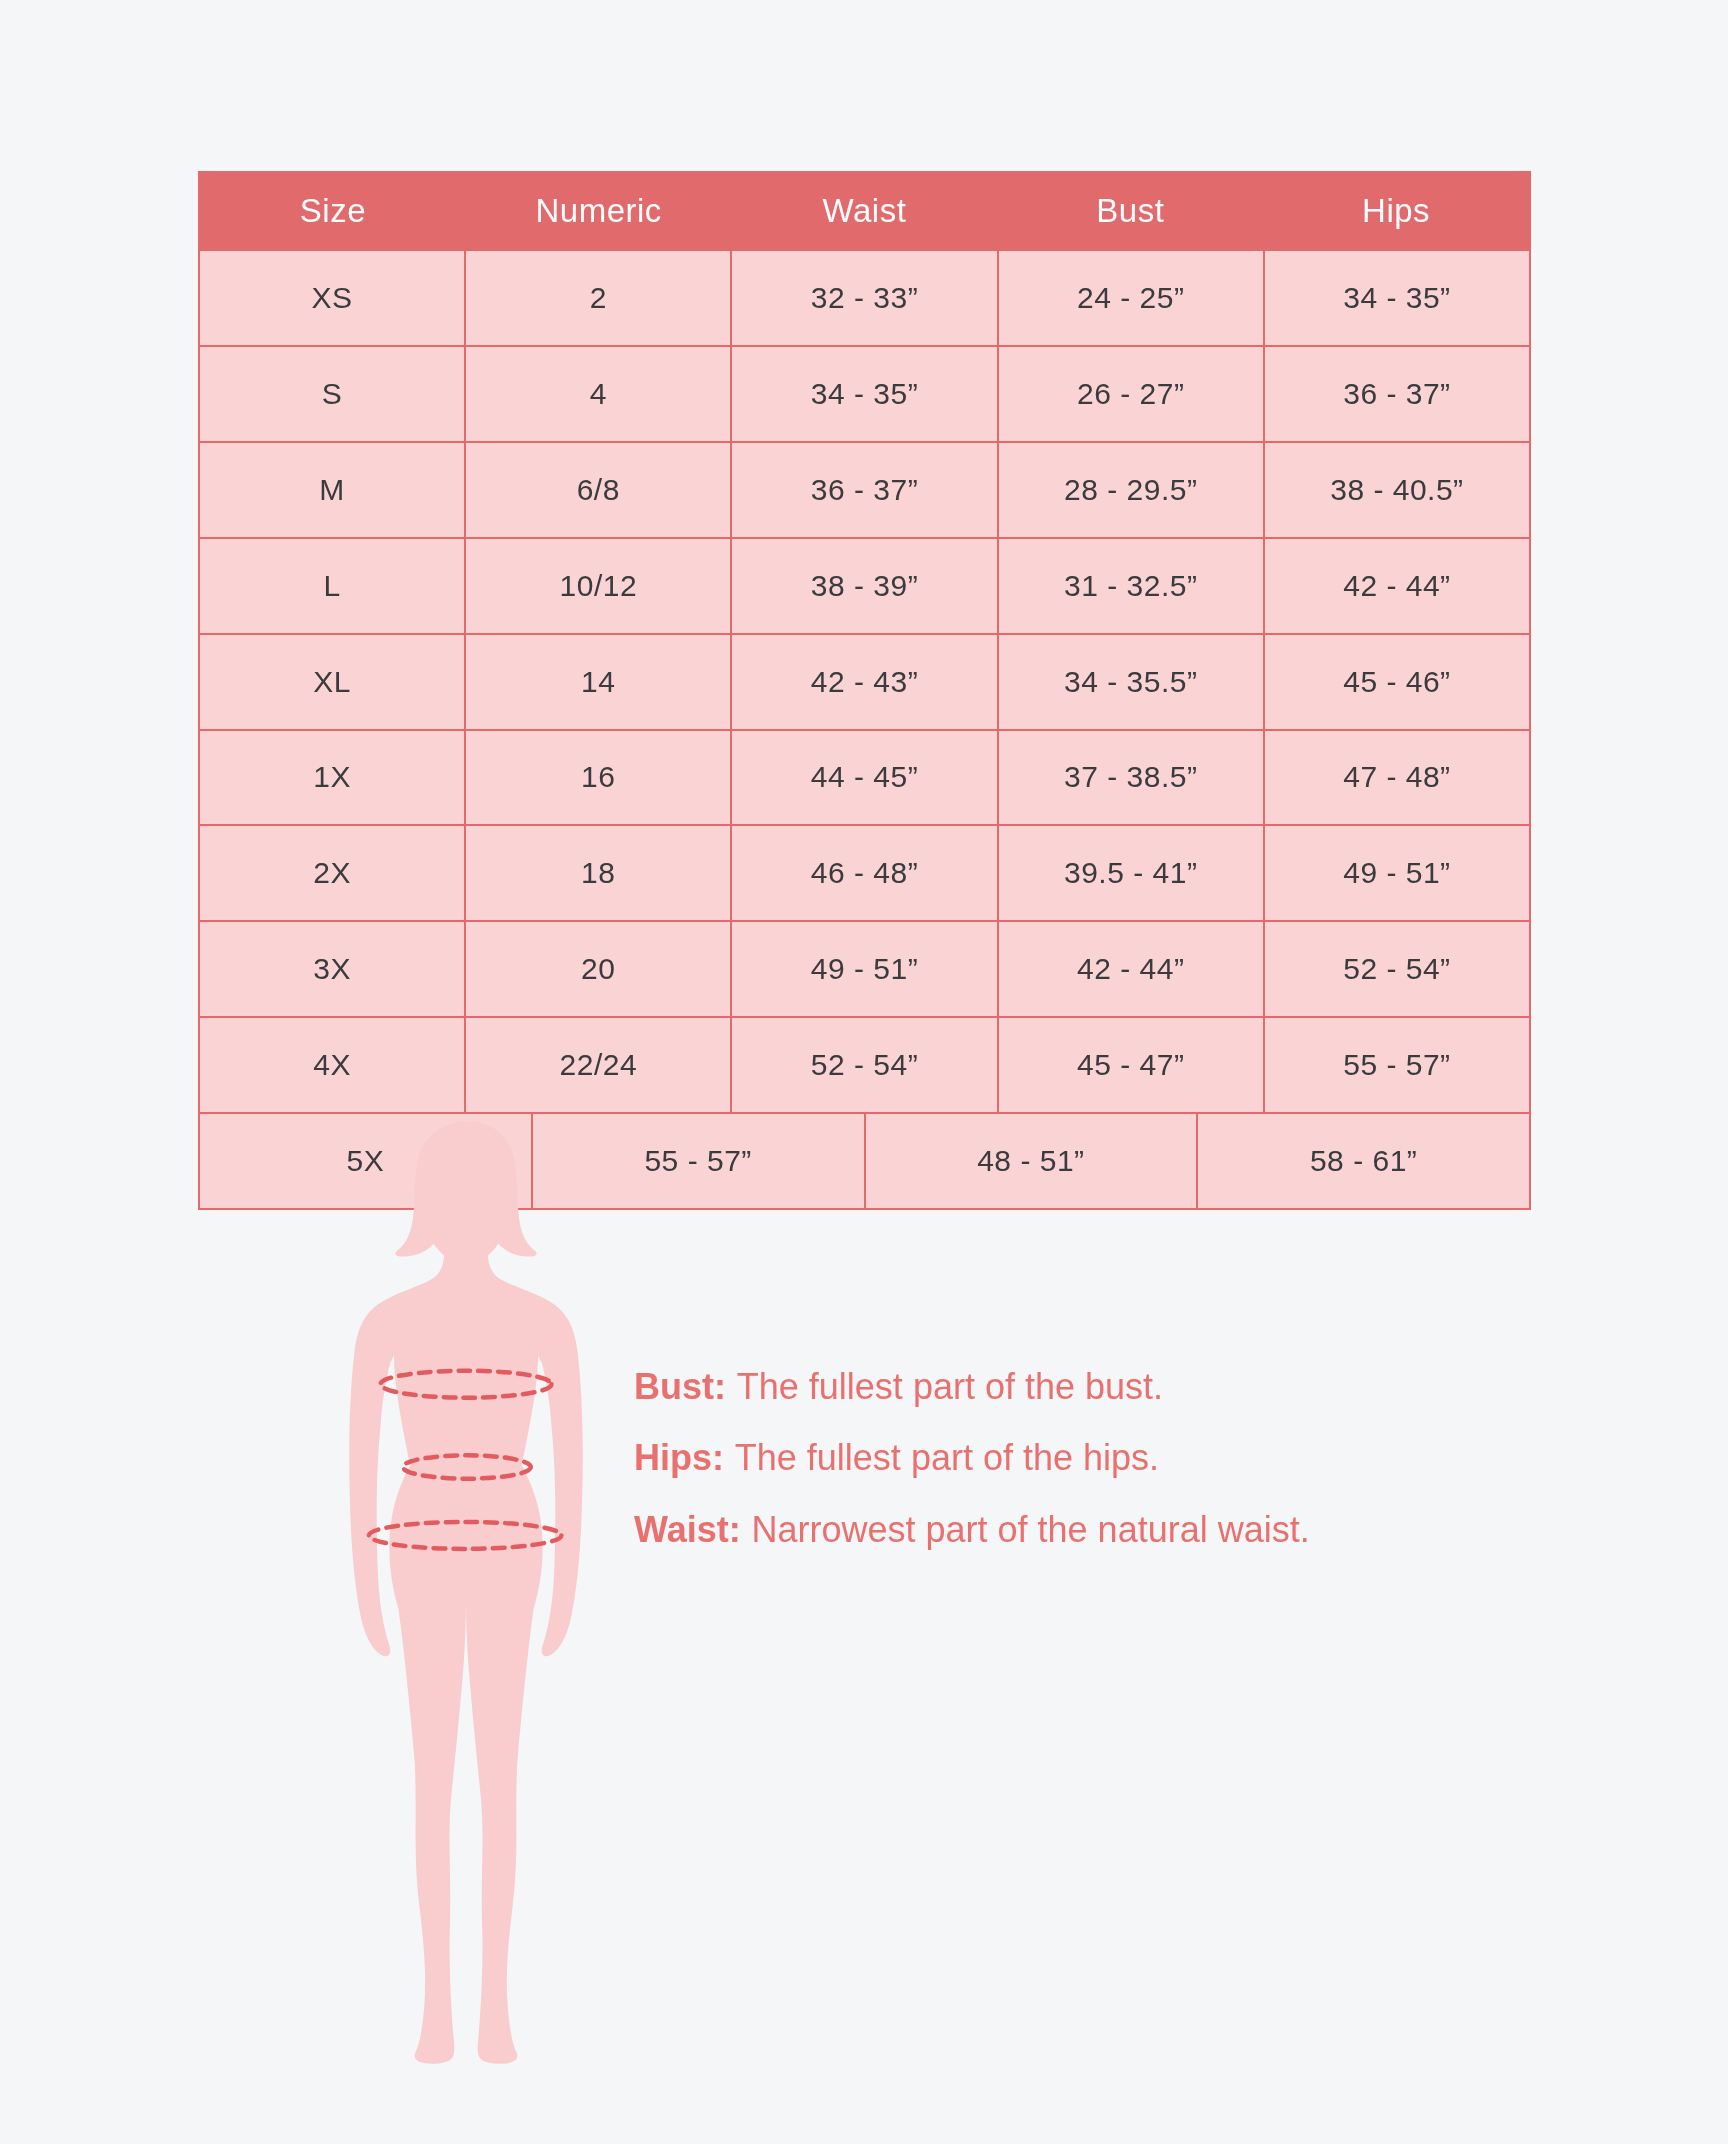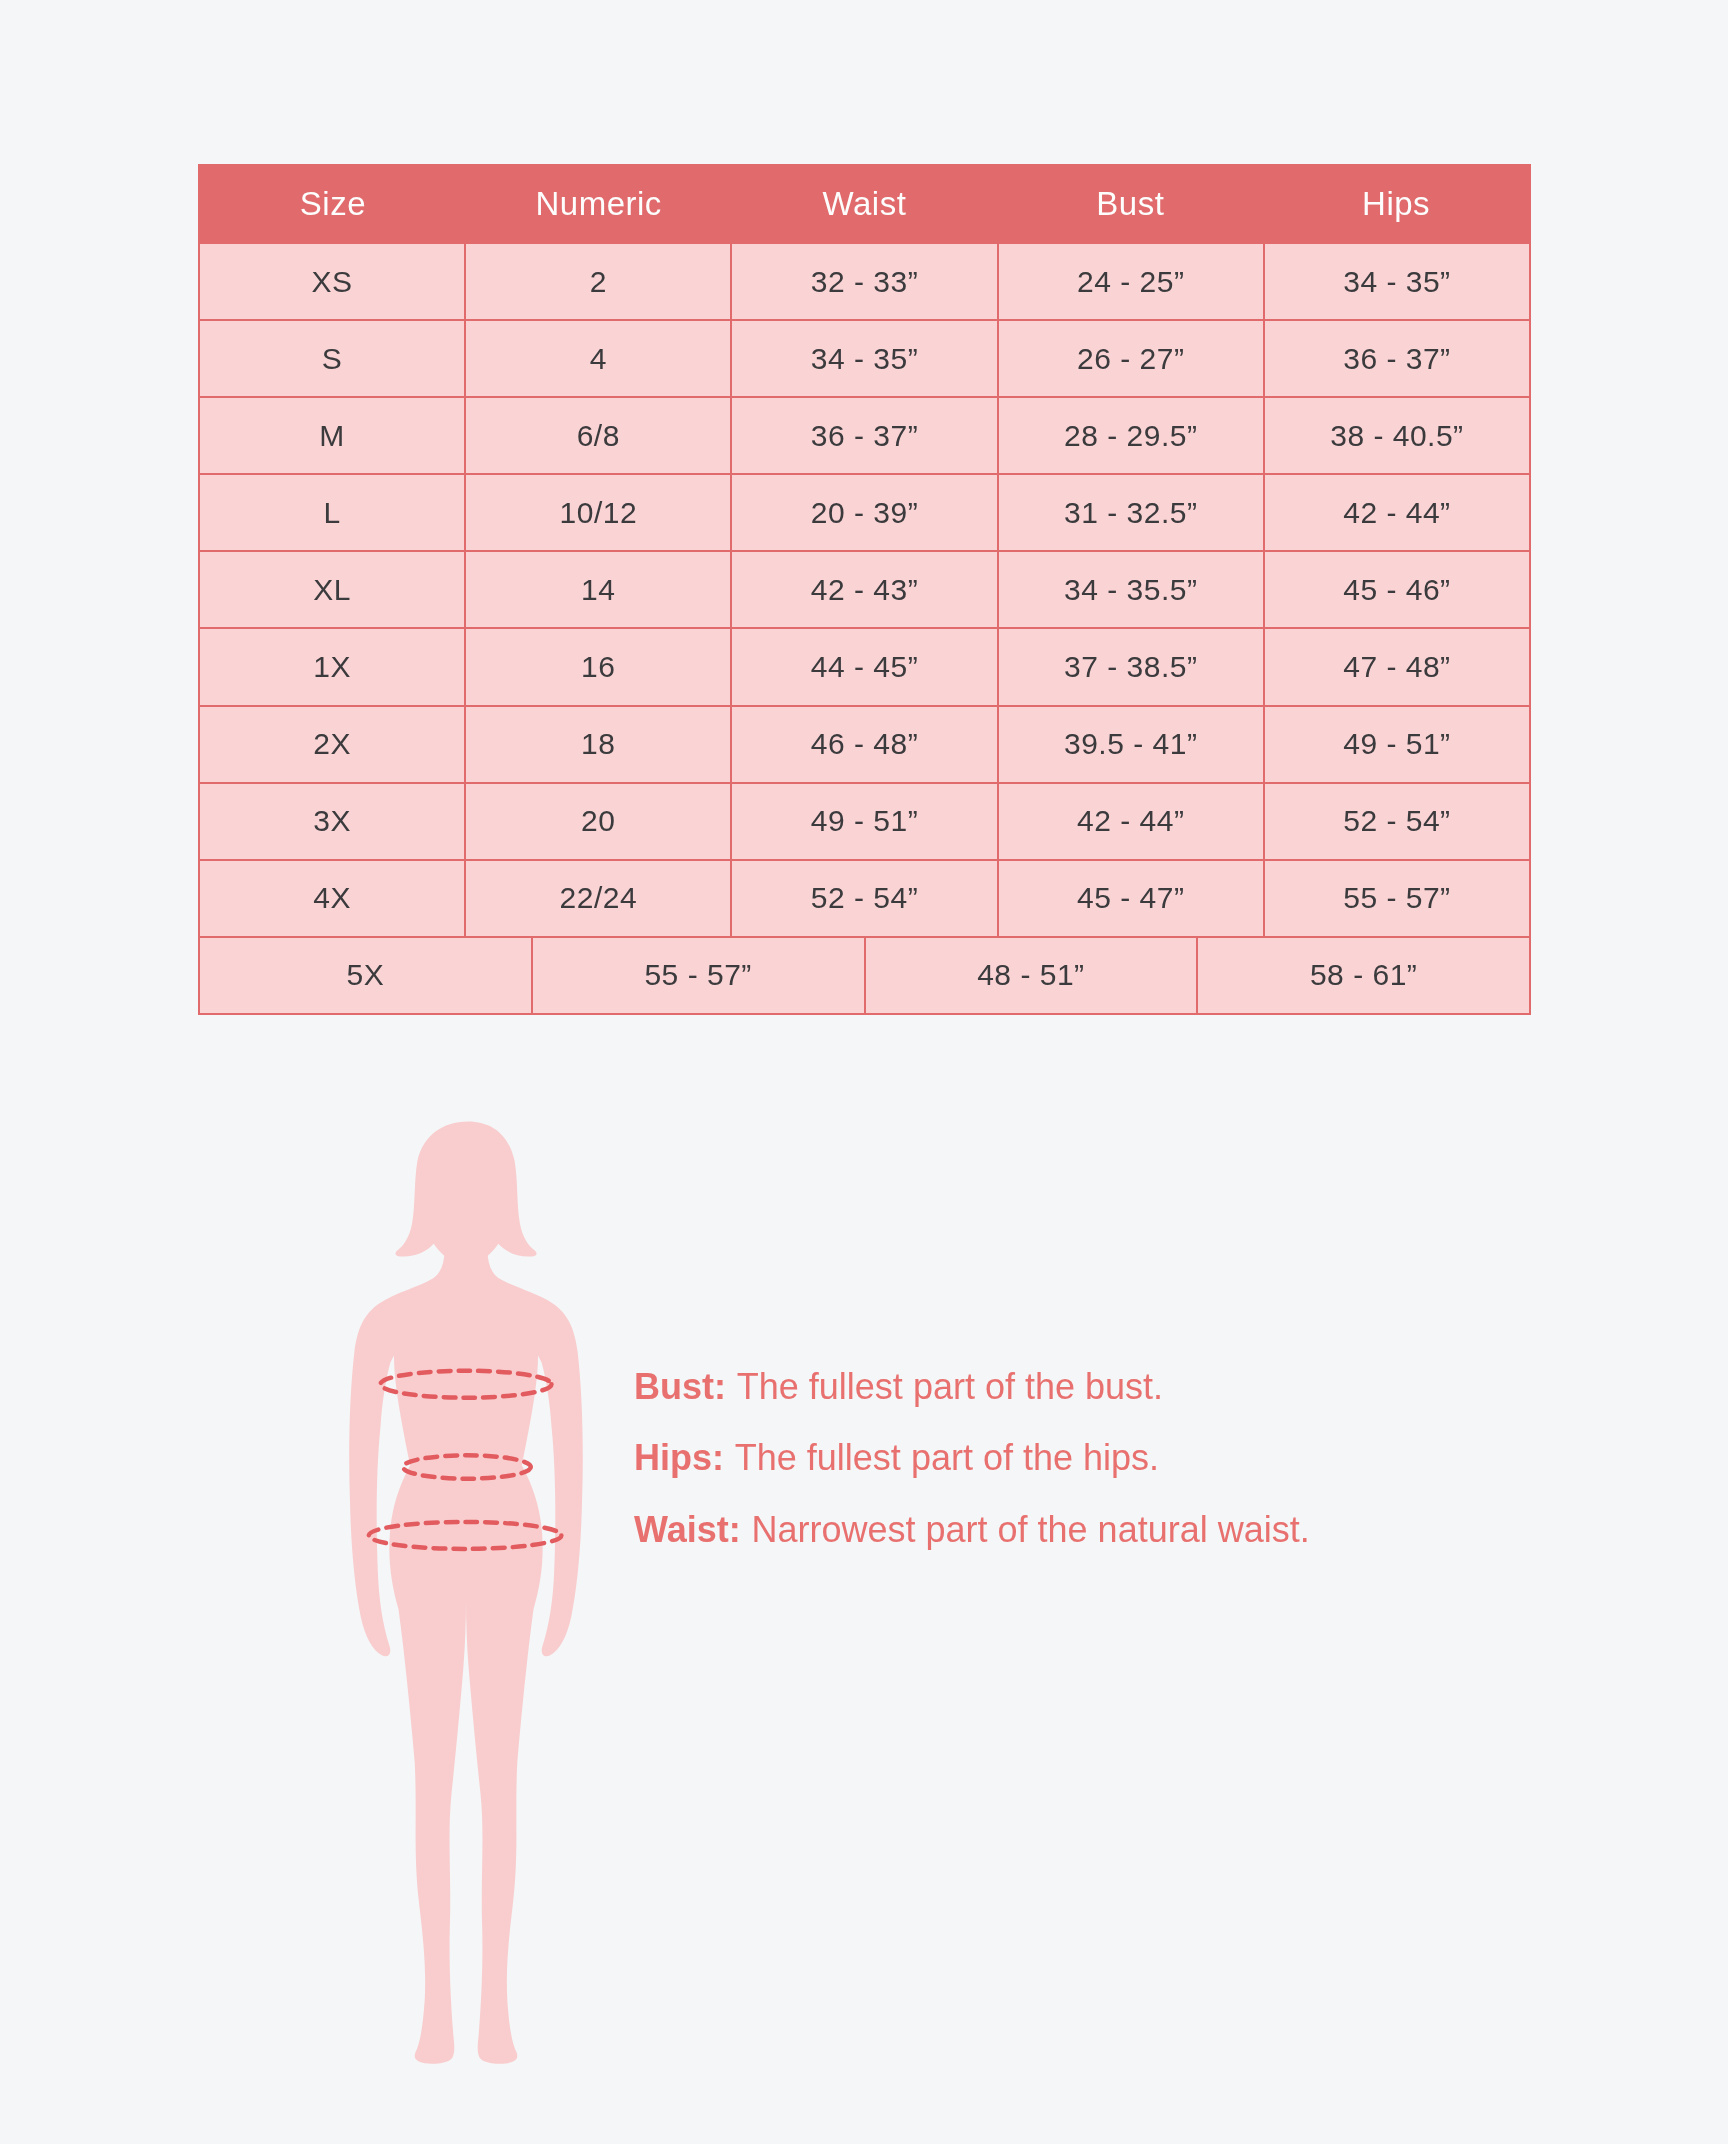--- a/index.html
+++ b/index.html
@@ -9,23 +9,23 @@
     height: 2144px;
     background: #F4F6F8;
     font-family: "Liberation Sans", sans-serif;
     overflow: hidden;
   }
 
   
   .size-table {
     position: absolute;
     left: 198px;
-    top: 164px;
+    top: 171px;
     width: 1333px;
-    height: 851px;
+    height: 1039px;
     box-sizing: border-box;
     border: 2.7px solid #E06A6C;
     display: flex;
     flex-direction: column;
   }
   .thead {
     height: 76px;
     flex: 0 0 76px;
     background: #E06A6C;
     display: flex;
@@ -123,21 +123,21 @@
           <div class="td">M</div>
           <div class="td">6/8</div>
           <div class="td">36 - 37”</div>
           <div class="td">28 - 29.5”</div>
           <div class="td">38 - 40.5”</div>
         </div>
 
         <div class="tr">
           <div class="td">L</div>
           <div class="td">10/12</div>
-          <div class="td">20 - 39”</div>
+          <div class="td">38 - 39”</div>
           <div class="td">31 - 32.5”</div>
           <div class="td">42 - 44”</div>
         </div>
 
         <div class="tr">
           <div class="td">XL</div>
           <div class="td">14</div>
           <div class="td">42 - 43”</div>
           <div class="td">34 - 35.5”</div>
           <div class="td">45 - 46”</div>

